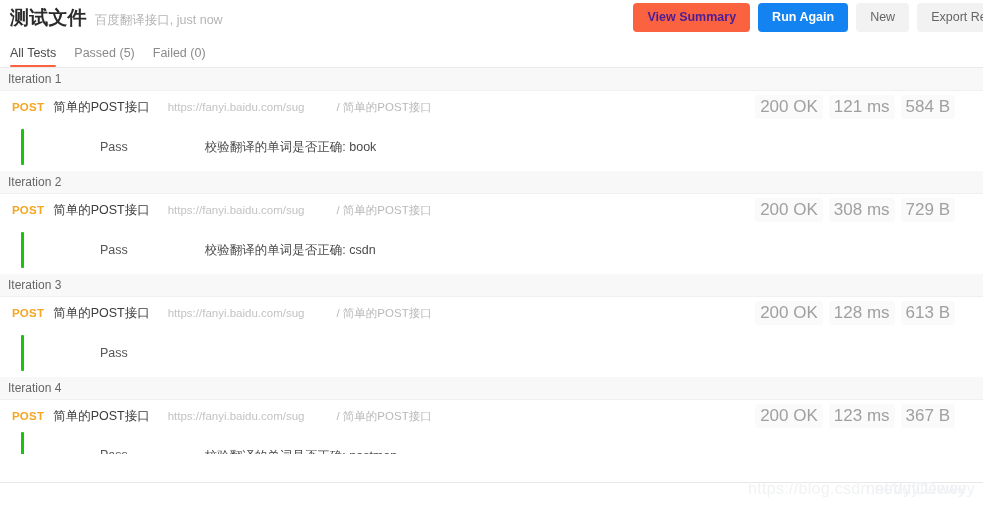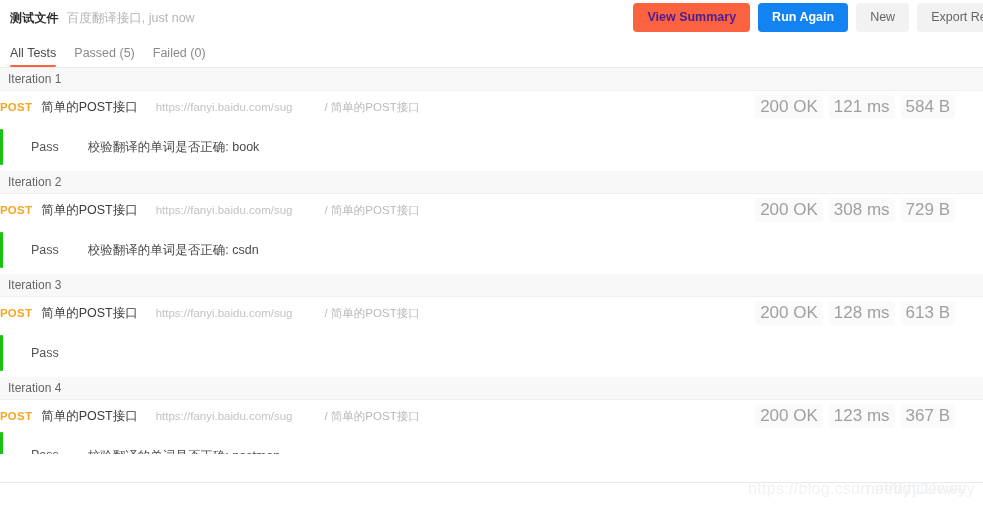--- a/index.html
+++ b/index.html
@@ -23,21 +23,21 @@
     padding: 0 0 0 10px;
     display: flex;
     align-items: center;
   }
   .title-wrap {
     display: flex;
     align-items: baseline;
     white-space: nowrap;
   }
   .title-main {
-    font-size: 12px;
+    font-size: 19px;
     font-weight: bold;
     color: #2b2b2b;
     letter-spacing: .2px;
   }
   .title-sub {
     font-size: 12.5px;
     color: #b4b4b4;
     margin-left: 8px;
     font-weight: normal;
   }
@@ -107,21 +107,21 @@
     padding-left: 8px;
     font-size: 12px;
     color: #666666;
     border-bottom: 1px solid #f0f0f0;
   }
   .request-row {
     position: relative;
     height: 32px;
     display: flex;
     align-items: center;
-    padding-left: 0;
+    padding-left: 12px;
     text-align: center;
   }
   .method {
     font-size: 11.5px;
     font-weight: bold;
     color: #f5a623;
     letter-spacing: .2px;
   }
   .req-name {
     font-size: 12.5px;
@@ -156,20 +156,22 @@
     border-radius: 3px;
     padding: 2px 5px;
     white-space: nowrap;
   }
 
   .assertion-row {
     position: relative;
     height: 48px;
     display: flex;
     align-items: center;
+    padding-left: 21px;
+    gap: 48px;
   }
   .assert-bar {
     width: 3px;
     height: 36px;
     background: #18c40f;
     border-radius: 1px;
     flex: 0 0 auto;
   }
   .assert-status {
     font-size: 12.5px;

